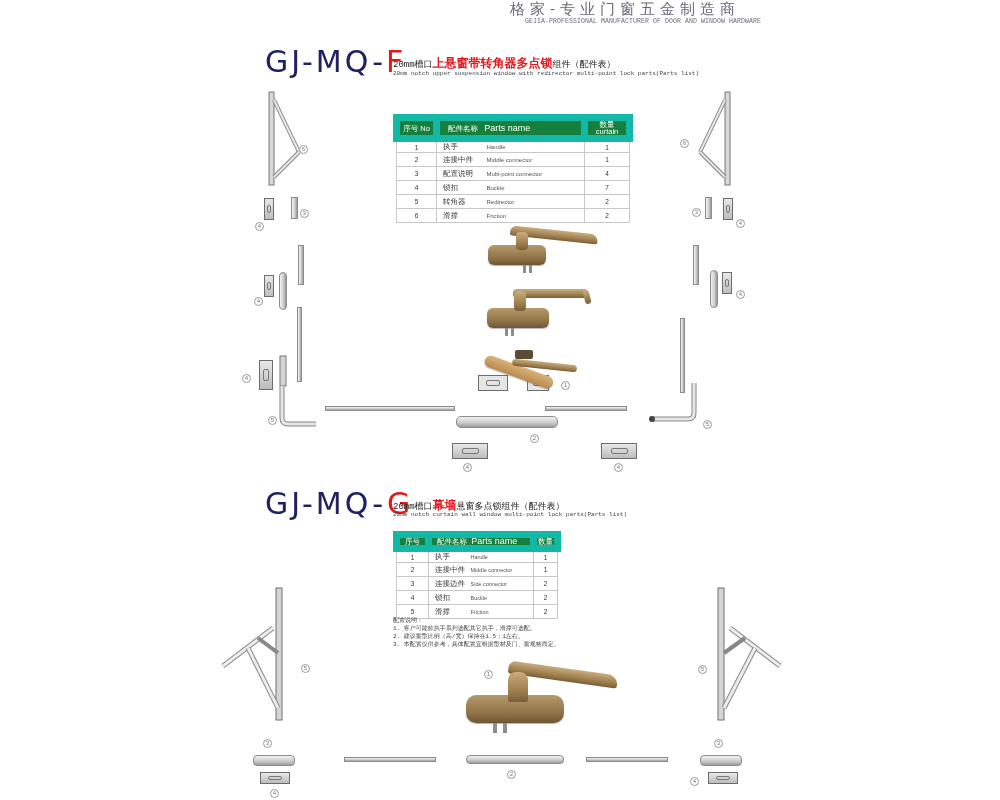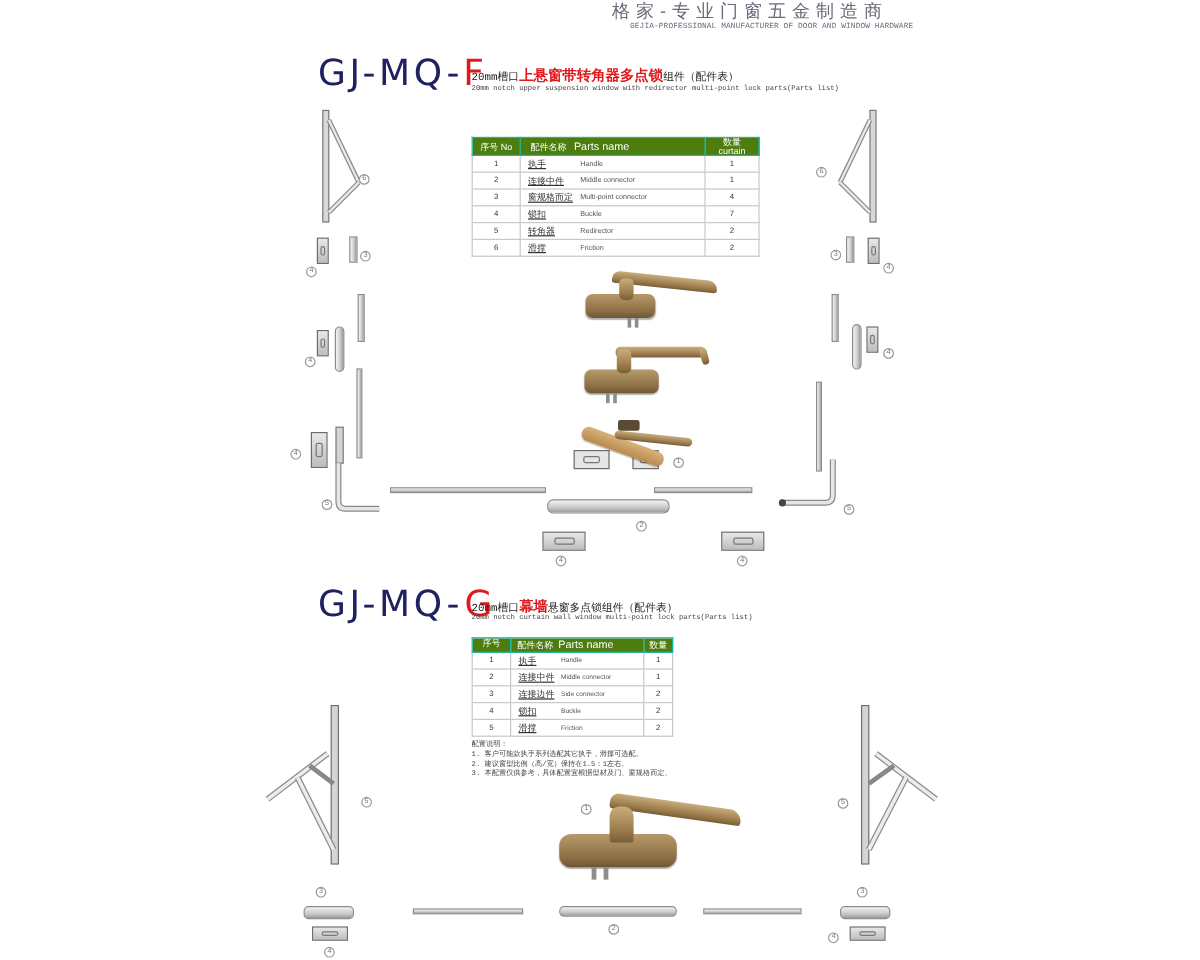--- a/index.html
+++ b/index.html
@@ -13,24 +13,24 @@
   .brand-en { left: 525px; top: 18px; font-size: 6.5px; color: #6a6a7a; white-space: nowrap; letter-spacing: 0.1px; }
 
   .model { font-size: 30px; color: #1f2160; letter-spacing: 3px; white-space: nowrap; font-family: "DejaVu Sans", "Liberation Sans", sans-serif; }
   .model .accent { color: #e0191d; }
   .subtitle-cn { font-size: 9px; color: #222; white-space: nowrap; }
   .subtitle-cn .hl { color: #e0191d; font-weight: bold; font-size: 12px; }
   .subtitle-en { font-size: 6px; color: #444; white-space: nowrap; }
 
   
   table.parts { position: absolute; border-collapse: collapse; font-size: 6.5px; color: #333; }
-  table.parts th { background: #4d7c0f; color: #fff; font-weight: normal; height: 15px; border: 1px solid #14b8a6; font-size: 7.5px; line-height: 7px; }
+  table.parts th { background: #15803d; color: #fff; font-weight: normal; height: 15px; border: 7px solid #14b8a6; font-size: 7.5px; line-height: 7px; }
   table.parts td { border: 1px solid #c8c8c8; height: 14px; }
   table.parts td.c { text-align: center; }
-  table.parts td.cn { padding-left: 6px; font-size: 7.5px; text-decoration: underline; }
+  table.parts td.cn { padding-left: 6px; font-size: 7.5px; }
   table.parts td.en { font-size: 6px; color: #555; }
   table.parts th .big { font-size: 9px; }
 
   .notes { left: 393px; top: 617px; font-size: 6px; line-height: 8px; color: #444; white-space: nowrap; }
 
   
   .callout { position: absolute; width: 9px; height: 9px; border: 1px solid #999; border-radius: 50%; font-size: 6px; line-height: 7px; text-align: center; color: #777; background: #fff; }
 
   
   .rail { position: absolute; background: linear-gradient(180deg, #f2f2f2, #c9c9c9 60%, #9c9c9c); border: 1px solid #8c8c8c; }
@@ -71,21 +71,21 @@
         <td class="c">1</td>
       </tr>
     <tr>
         <td class="c">2</td>
         <td class="cn" style="border-right:none;">连接中件</td>
         <td class="en" style="border-left:none;">Middle connector</td>
         <td class="c">1</td>
       </tr>
     <tr>
         <td class="c">3</td>
-        <td class="cn" style="border-right:none;">窗规格而定</td>
+        <td class="cn" style="border-right:none;">配置说明</td>
         <td class="en" style="border-left:none;">Multi-point connector</td>
         <td class="c">4</td>
       </tr>
     <tr>
         <td class="c">4</td>
         <td class="cn" style="border-right:none;">锁扣</td>
         <td class="en" style="border-left:none;">Buckle</td>
         <td class="c">7</td>
       </tr>
     <tr>
@@ -190,21 +190,21 @@
 <div class="plate" style="left:601px; top:443px; width:36px; height:16px;"></div>
 <div class="callout" style="left:614px; top:463px;">4</div>
 
 <div class="abs model" style="left:265px; top:486px;"><span>GJ-MQ-</span><span class="accent">G</span></div>
 <div class="abs subtitle-cn" style="left:393px; top:497px;"><span>20mm槽口</span><span class="hl">幕墙</span><span>悬窗多点锁组件（配件表）</span></div>
 <div class="abs subtitle-en" style="left:393px; top:511px;">20mm notch curtain wall window multi-point lock parts(Parts list)</div>
 
 <table class="parts" style="left:393px; top:531px; width:168px;">
   <thead>
     <tr>
-      <th style="width:32px; height:12px;font-family:Liberation Mono, monospace;">序号</th>
+      <th style="width:32px; height:12px;">序号</th>
       <th colspan="2" style="width:112px; height:12px; text-align:left; padding-left:5px;"><span>配件名称</span>&nbsp;&nbsp;<span class="big">Parts name</span></th>
       <th style="width:24px; height:12px;">数量</th>
     </tr>
   </thead>
   <tbody>
     <tr>
         <td class="c" style="height:13px;">1</td>
         <td class="cn" style="width:42px;border-right:none;">执手</td>
         <td class="en" style="border-left:none;font-size:5.5px;">Handle</td>
         <td class="c">1</td>

